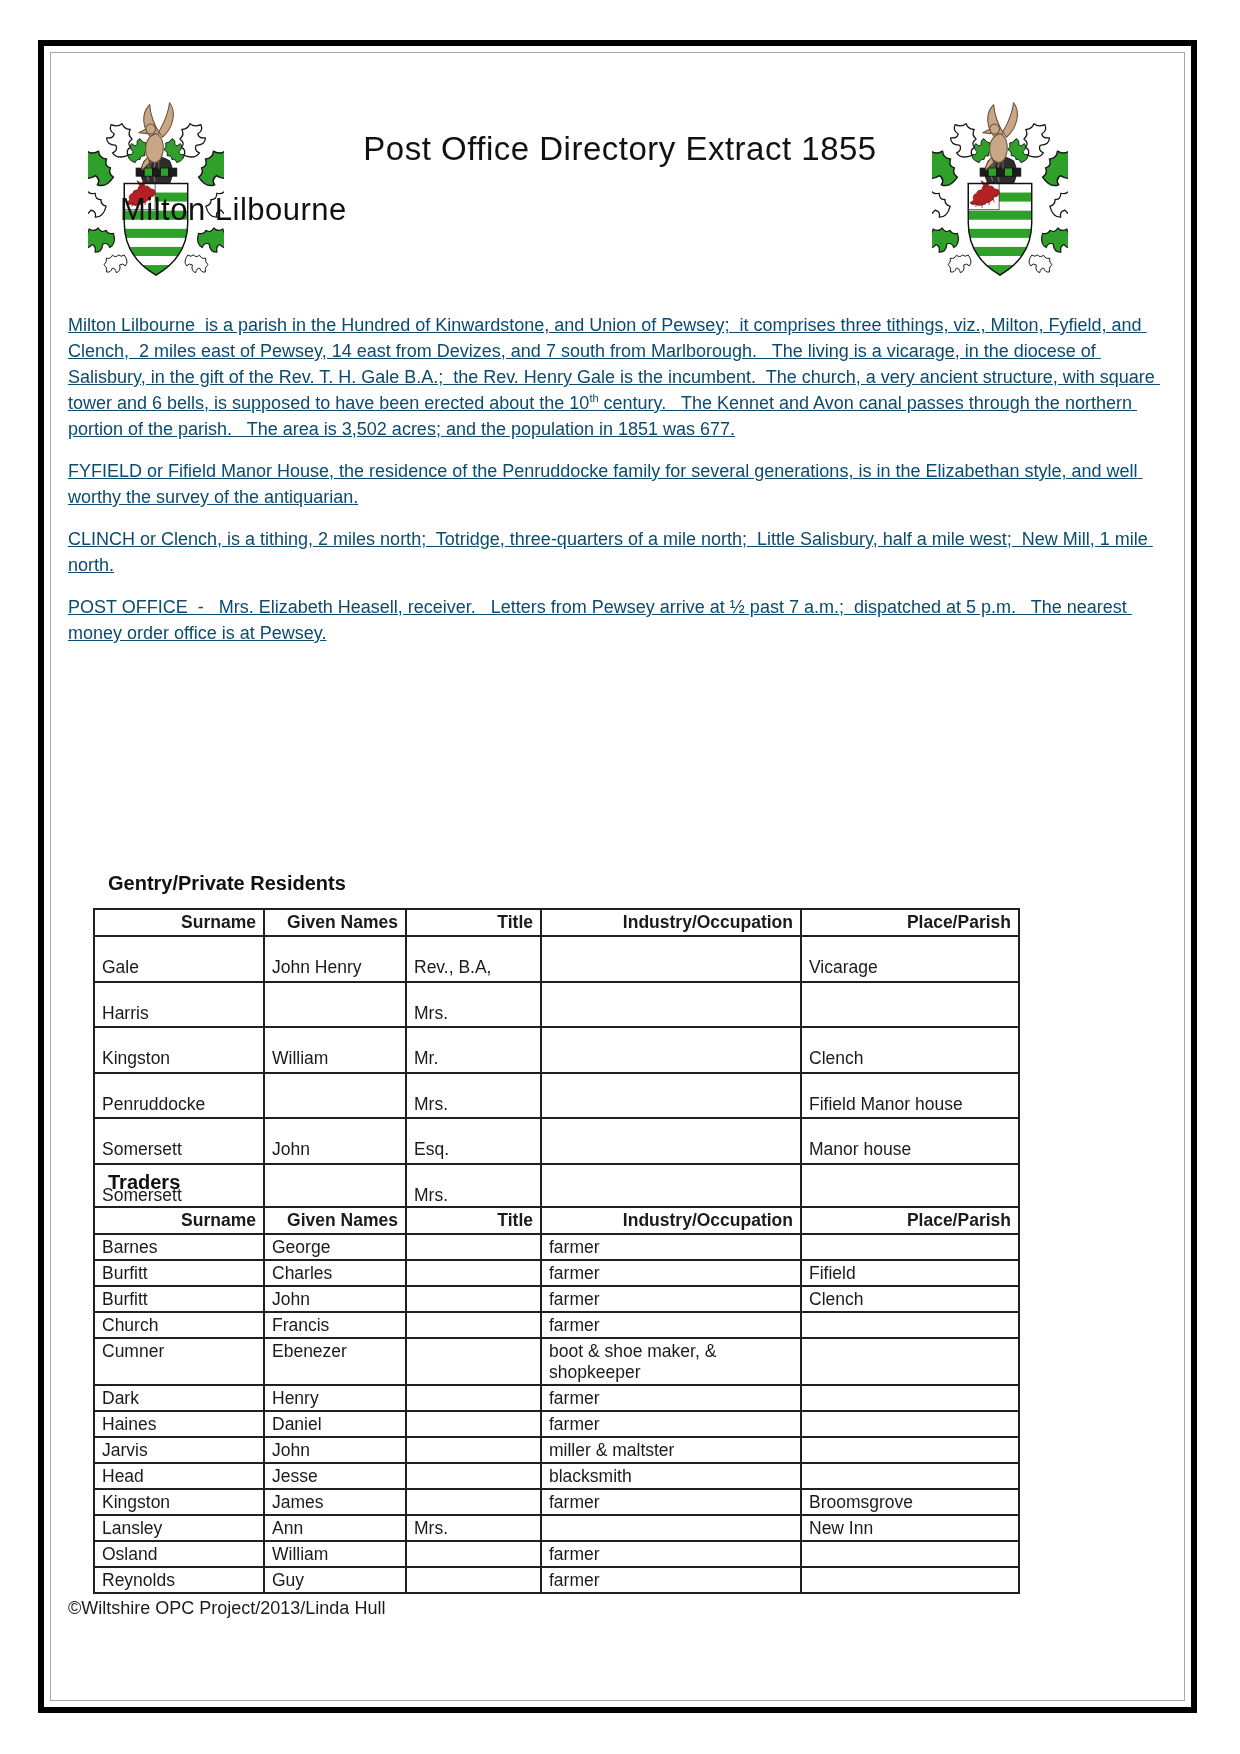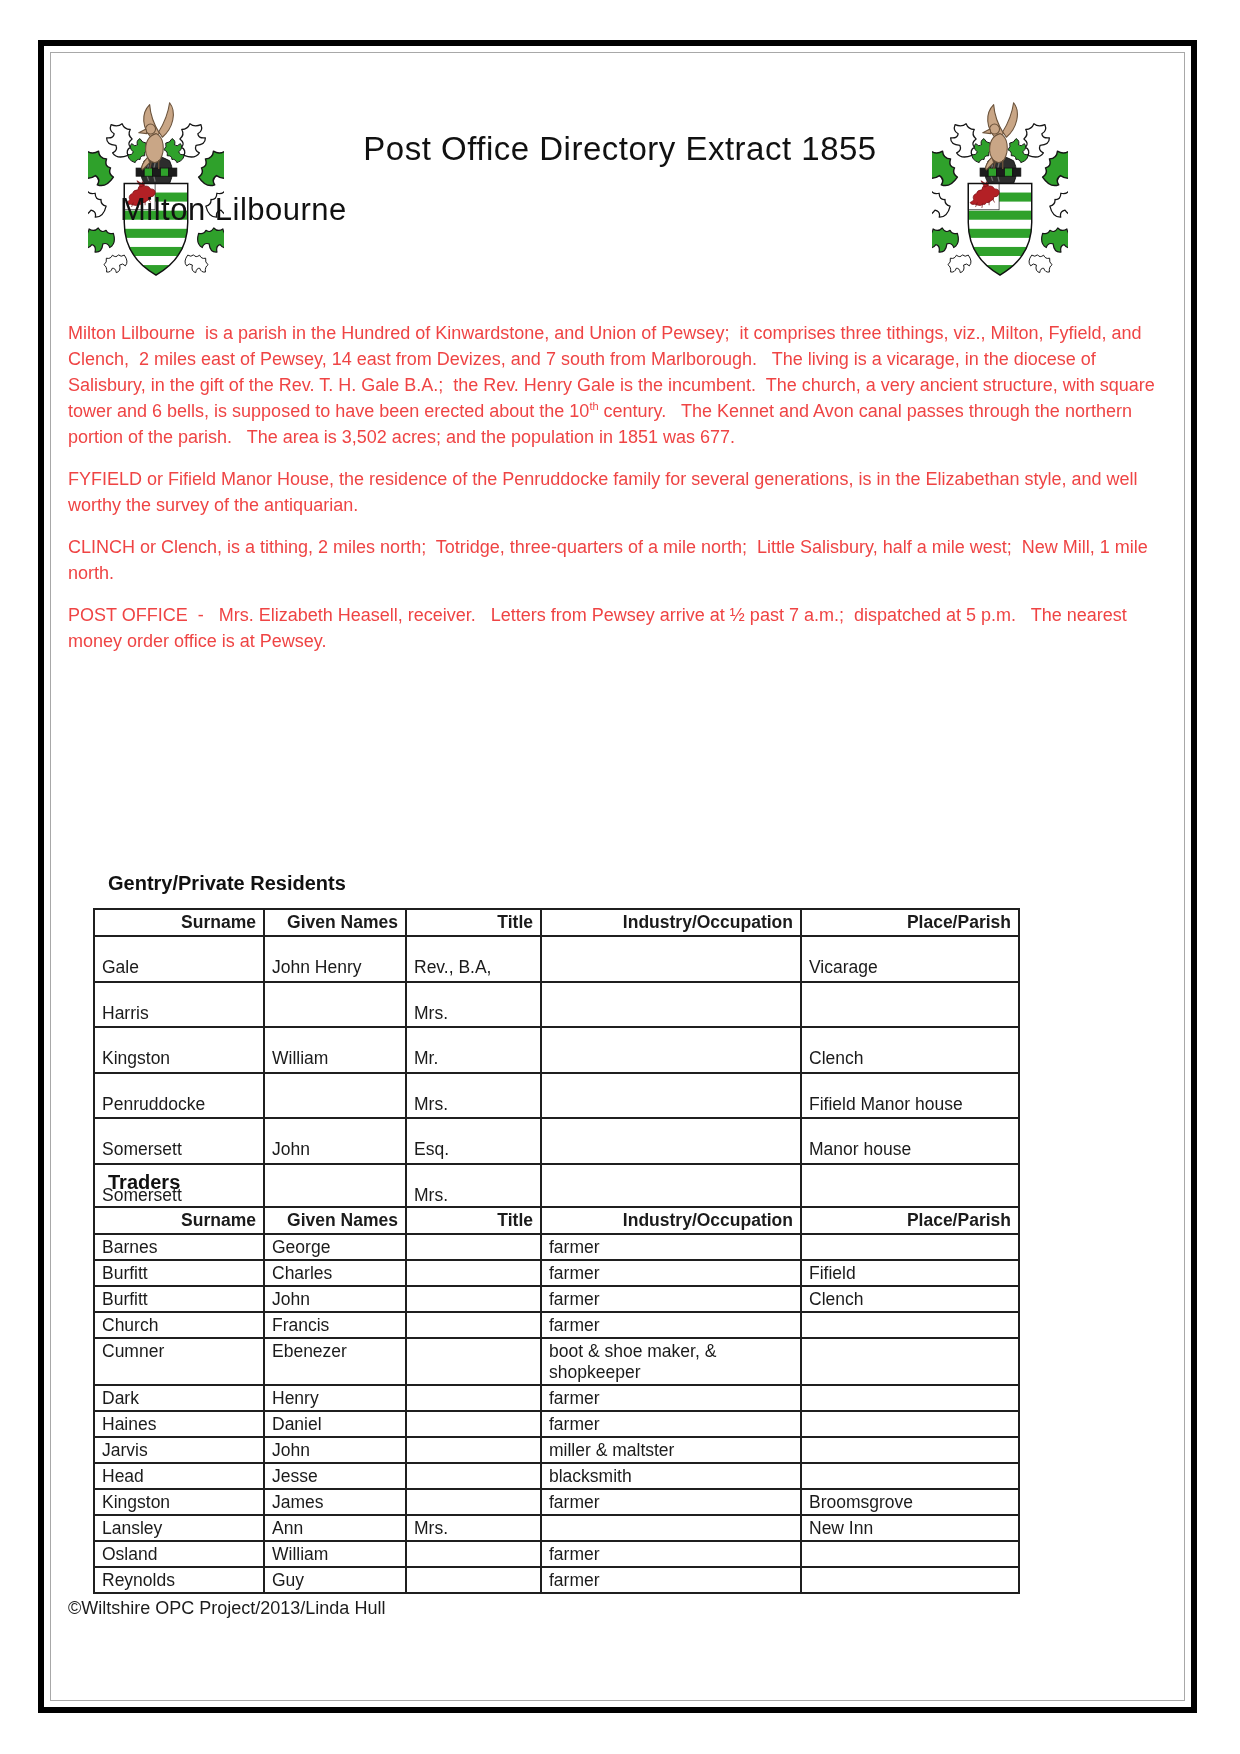--- a/index.html
+++ b/index.html
@@ -24,22 +24,22 @@
   .crest.right{left:932px;}
   .title{
     position:absolute;left:120px;right:120px;top:130px;
     text-align:center;font-size:33px;letter-spacing:0.5px;color:#111;
   }
   .subtitle{
     position:absolute;left:120px;right:120px;top:192px;
     text-align:left;font-size:31px;letter-spacing:0.5px;color:#111;
   }
   .body-text{
-    position:absolute;left:68px;top:320px;width:1108px;
-    font-size:18px;line-height:26px;color:#ef4444;
+    position:absolute;left:68px;top:312px;width:1108px;
+    font-size:18px;line-height:26px;color:#0c4a6e;text-decoration:underline;
   }
   .body-text p{margin:0 0 16px 0;white-space:pre-wrap;}
   .body-text sup{font-size:11px;line-height:0;}
   .section-heading{
     position:absolute;left:108px;
     font-size:20px;font-weight:bold;color:#111;
   }
   #gentry-heading{top:872px;}
   #traders-heading{top:1163px;margin-top:8px;}
   table.dir{

